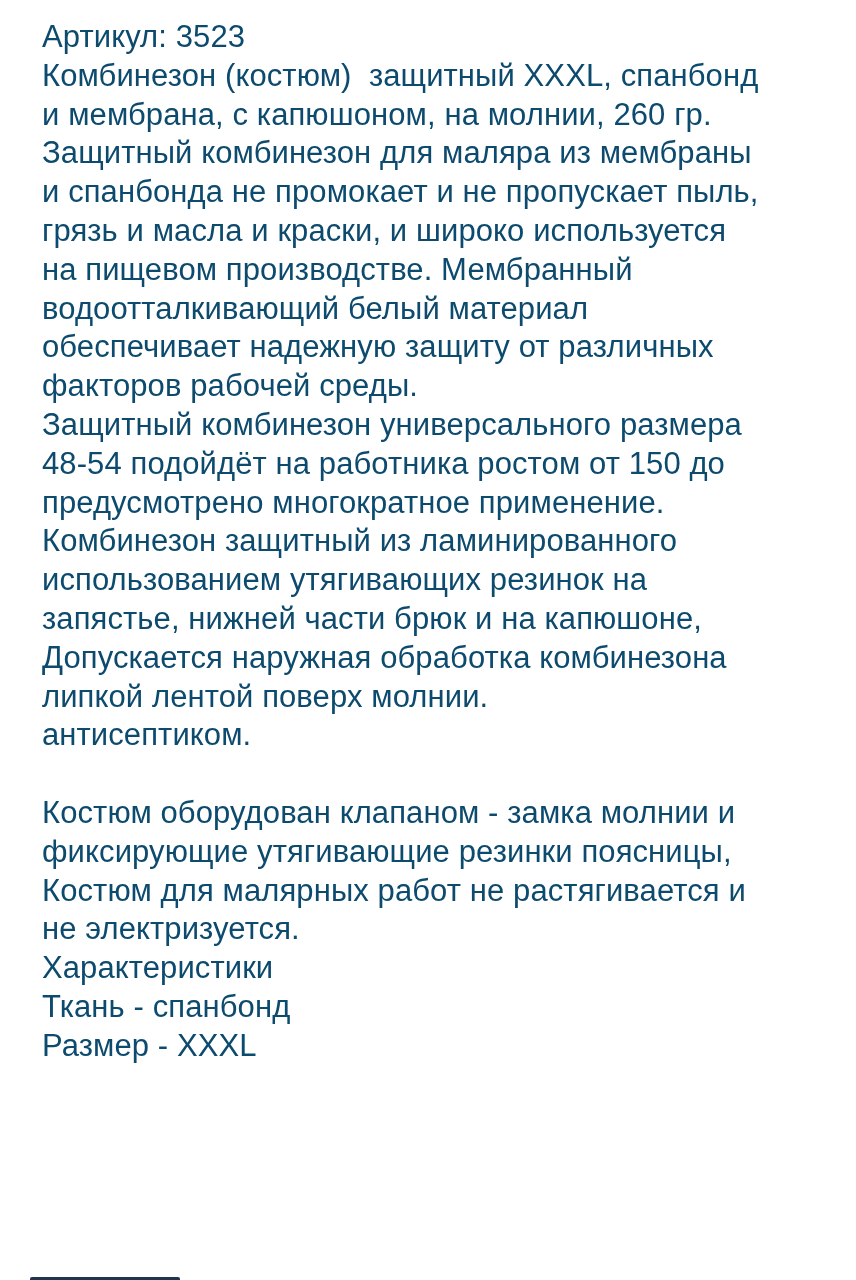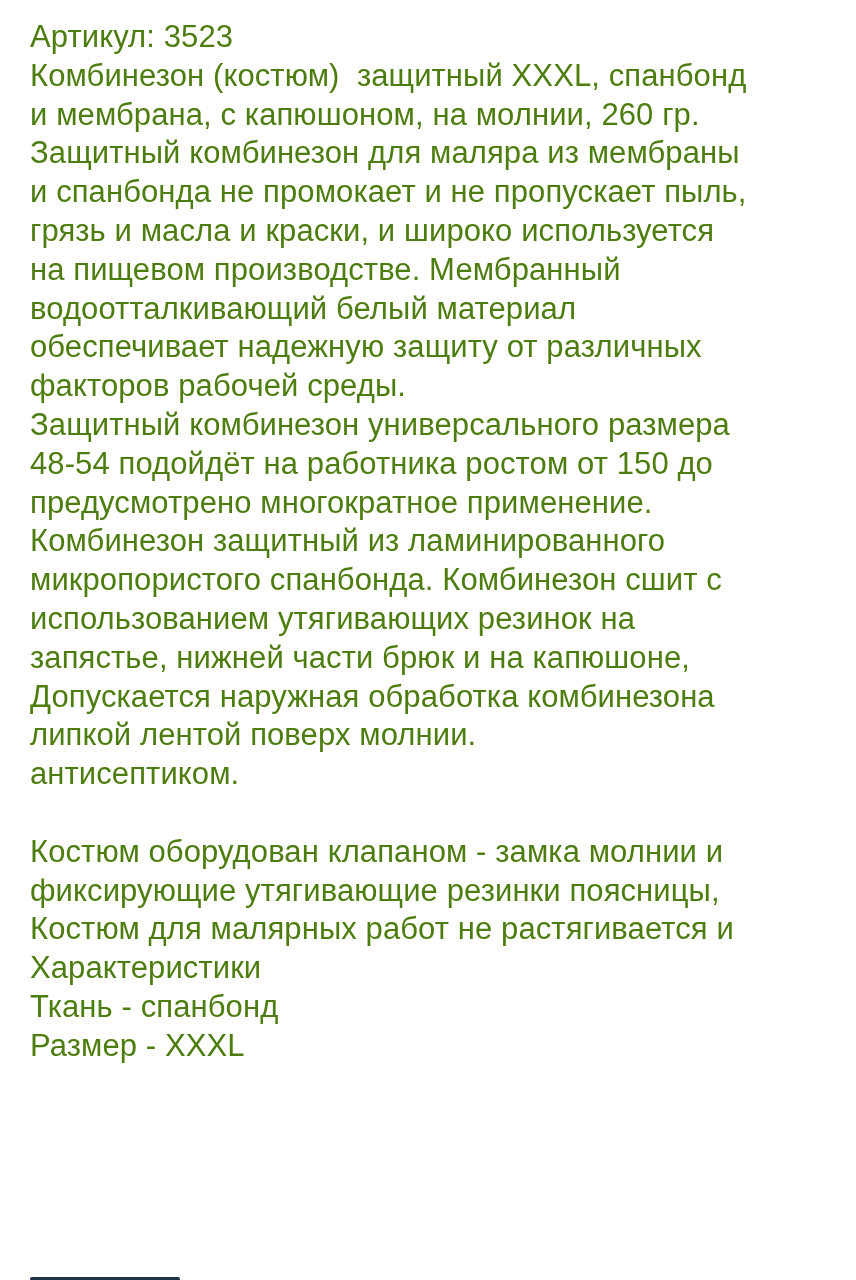--- a/index.html
+++ b/index.html
@@ -30,43 +30,43 @@
     bottom: 0;
     width: 150px;
     height: 3px;
     border-radius: 2px 2px 0 0;
   }
 </style>
 </head>
 <body style="background: rgb(255, 255, 255);">
 
 <div class="page">
-  <div class="text-block" id="description-block" style="color: #4d7c0f;">
+  <div class="text-block" id="description-block" style="color: #0c4a6e; margin-left: 12px;">
       <div class="line">Артикул: 3523</div>
       <div class="line">Комбинезон (костюм)  защитный XXXL, спанбонд</div>
       <div class="line">и мембрана, с капюшоном, на молнии, 260 гр.</div>
       <div class="line">Защитный комбинезон для маляра из мембраны</div>
       <div class="line">и спанбонда не промокает и не пропускает пыль,</div>
       <div class="line">грязь и масла и краски, и широко используется</div>
       <div class="line">на пищевом производстве. Мембранный</div>
       <div class="line">водоотталкивающий белый материал</div>
       <div class="line">обеспечивает надежную защиту от различных</div>
       <div class="line">факторов рабочей среды.</div>
       <div class="line">Защитный комбинезон универсального размера</div>
       <div class="line">48-54 подойдёт на работника ростом от 150 до</div>
       <div class="line">предусмотрено многократное применение.</div>
       <div class="line">Комбинезон защитный из ламинированного</div>
-      <div class="line">микропористого спанбонда. Комбинезон сшит с</div>
       <div class="line">использованием утягивающих резинок на</div>
       <div class="line">запястье, нижней части брюк и на капюшоне,</div>
       <div class="line">Допускается наружная обработка комбинезона</div>
       <div class="line">липкой лентой поверх молнии.</div>
       <div class="line">антисептиком.</div>
       <div class="line"></div>
       <div class="line">Костюм оборудован клапаном - замка молнии и</div>
       <div class="line">фиксирующие утягивающие резинки поясницы,</div>
       <div class="line">Костюм для малярных работ не растягивается и</div>
+      <div class="line">не электризуется.</div>
       <div class="line">Характеристики</div>
       <div class="line">Ткань - спанбонд</div>
       <div class="line">Размер - XXXL</div>
     </div>
   <div class="bottom-sliver" id="bottom-sliver" style="background: rgb(34, 51, 74);"></div>
 </div>
 
 </body></html>

